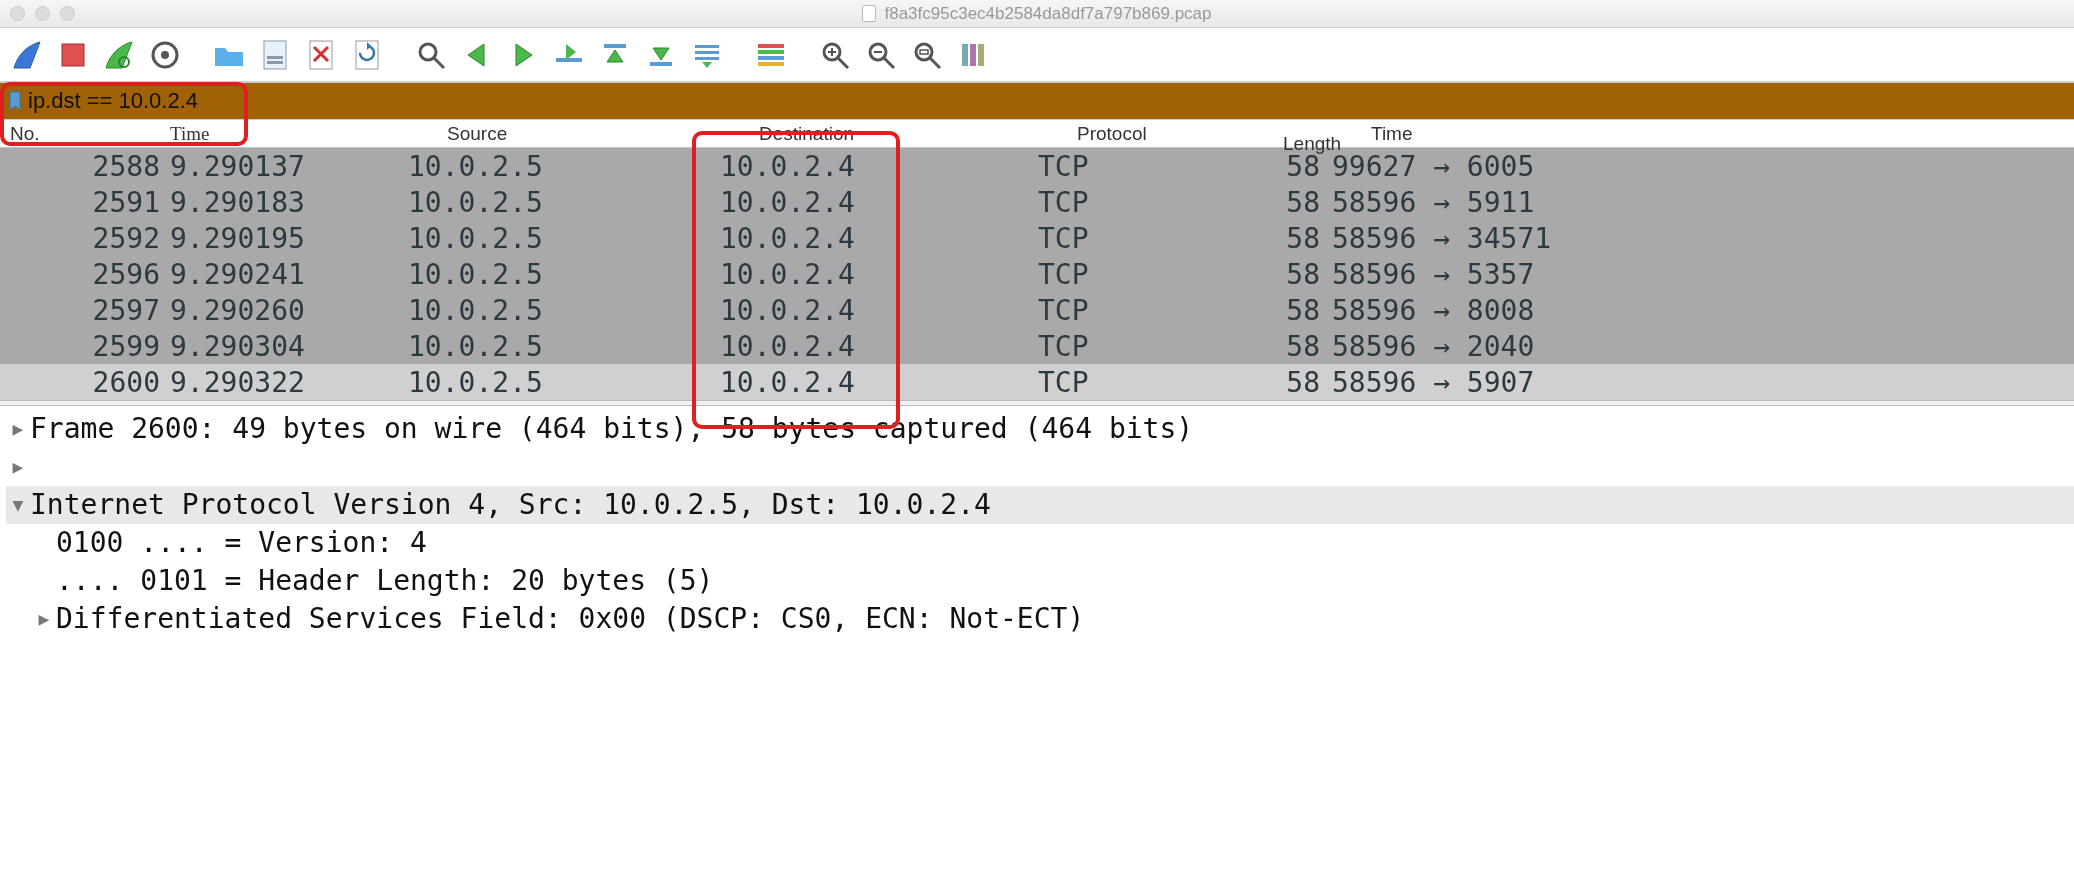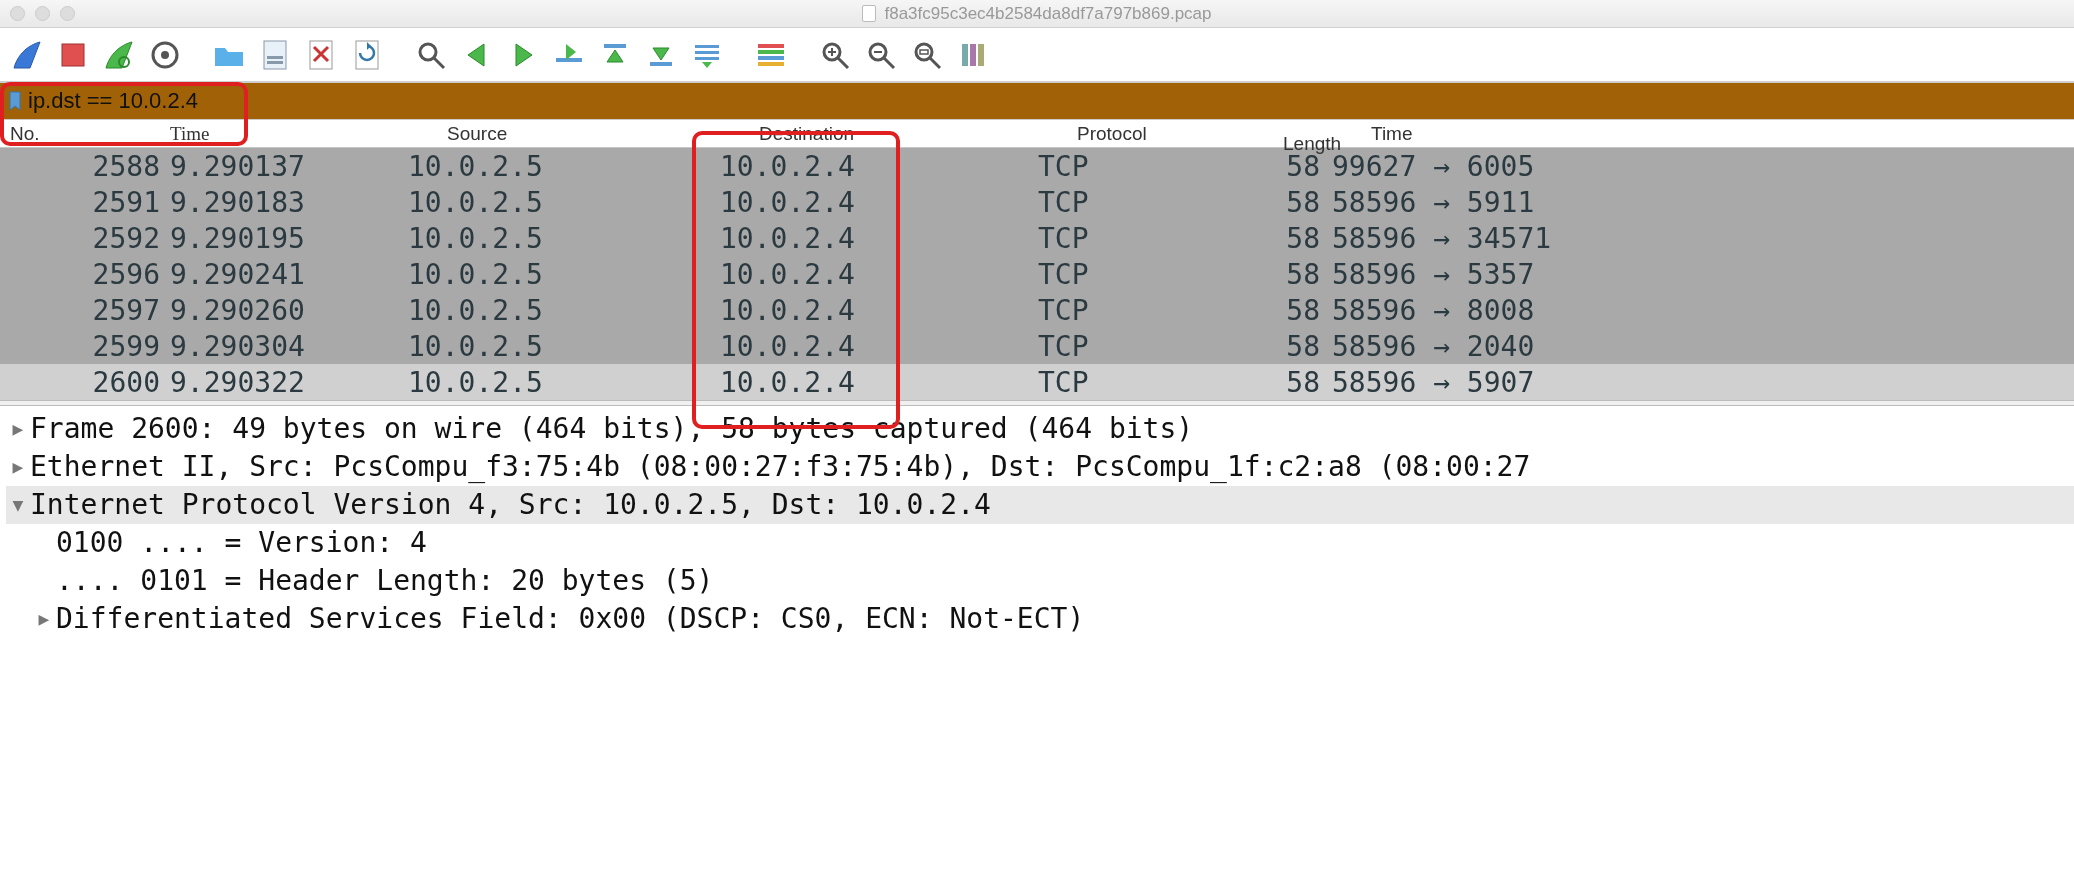--- a/index.html
+++ b/index.html
@@ -220,18 +220,18 @@
     <div class="row bg-gray"><div class="c-no">2596</div><div class="c-time">9.290241</div><div class="c-src">10.0.2.5</div><div class="c-dst">10.0.2.4</div><div class="c-proto">TCP</div><div class="c-len">58</div><div class="c-info">58596 → 5357</div></div>
     <div class="row bg-gray"><div class="c-no">2597</div><div class="c-time">9.290260</div><div class="c-src">10.0.2.5</div><div class="c-dst">10.0.2.4</div><div class="c-proto">TCP</div><div class="c-len">58</div><div class="c-info">58596 → 8008</div></div>
     <div class="row bg-gray"><div class="c-no">2599</div><div class="c-time">9.290304</div><div class="c-src">10.0.2.5</div><div class="c-dst">10.0.2.4</div><div class="c-proto">TCP</div><div class="c-len">58</div><div class="c-info">58596 → 2040</div></div>
     <div class="row bg-light"><div class="c-no">2600</div><div class="c-time">9.290322</div><div class="c-src">10.0.2.5</div><div class="c-dst">10.0.2.4</div><div class="c-proto">TCP</div><div class="c-len">58</div><div class="c-info">58596 → 5907</div></div>
   </div>
 
 <div class="divider"></div>
 
 <div class="details">
   <div class="drow"><span class="tri">▶</span><span>Frame 2600: 49 bytes on wire (464 bits), 58 bytes captured (464 bits)</span></div>
-  <div class="drow"><span class="tri">▶</span><span>Ethernet II, Src: PcsCompu_f3:75:4b (08:00:27:f3:75:4b), Dst: PcsCompu_1f:c2:a8 (08:00:27</span></div>
+  <div class="drow"><span class="tri">▶</span></div>
   <div class="drow selected"><span class="tri">▼</span><span>Internet Protocol Version 4, Src: 10.0.2.5, Dst: 10.0.2.4</span></div>
   <div class="drow indent1"><span>0100 .... = Version: 4</span></div>
   <div class="drow indent1"><span>.... 0101 = Header Length: 20 bytes (5)</span></div>
   <div class="drow"><span class="tri" style="margin-left:26px">▶</span><span>Differentiated Services Field: 0x00 (DSCP: CS0, ECN: Not-ECT)</span></div>
 </div>
 
 </body></html>

